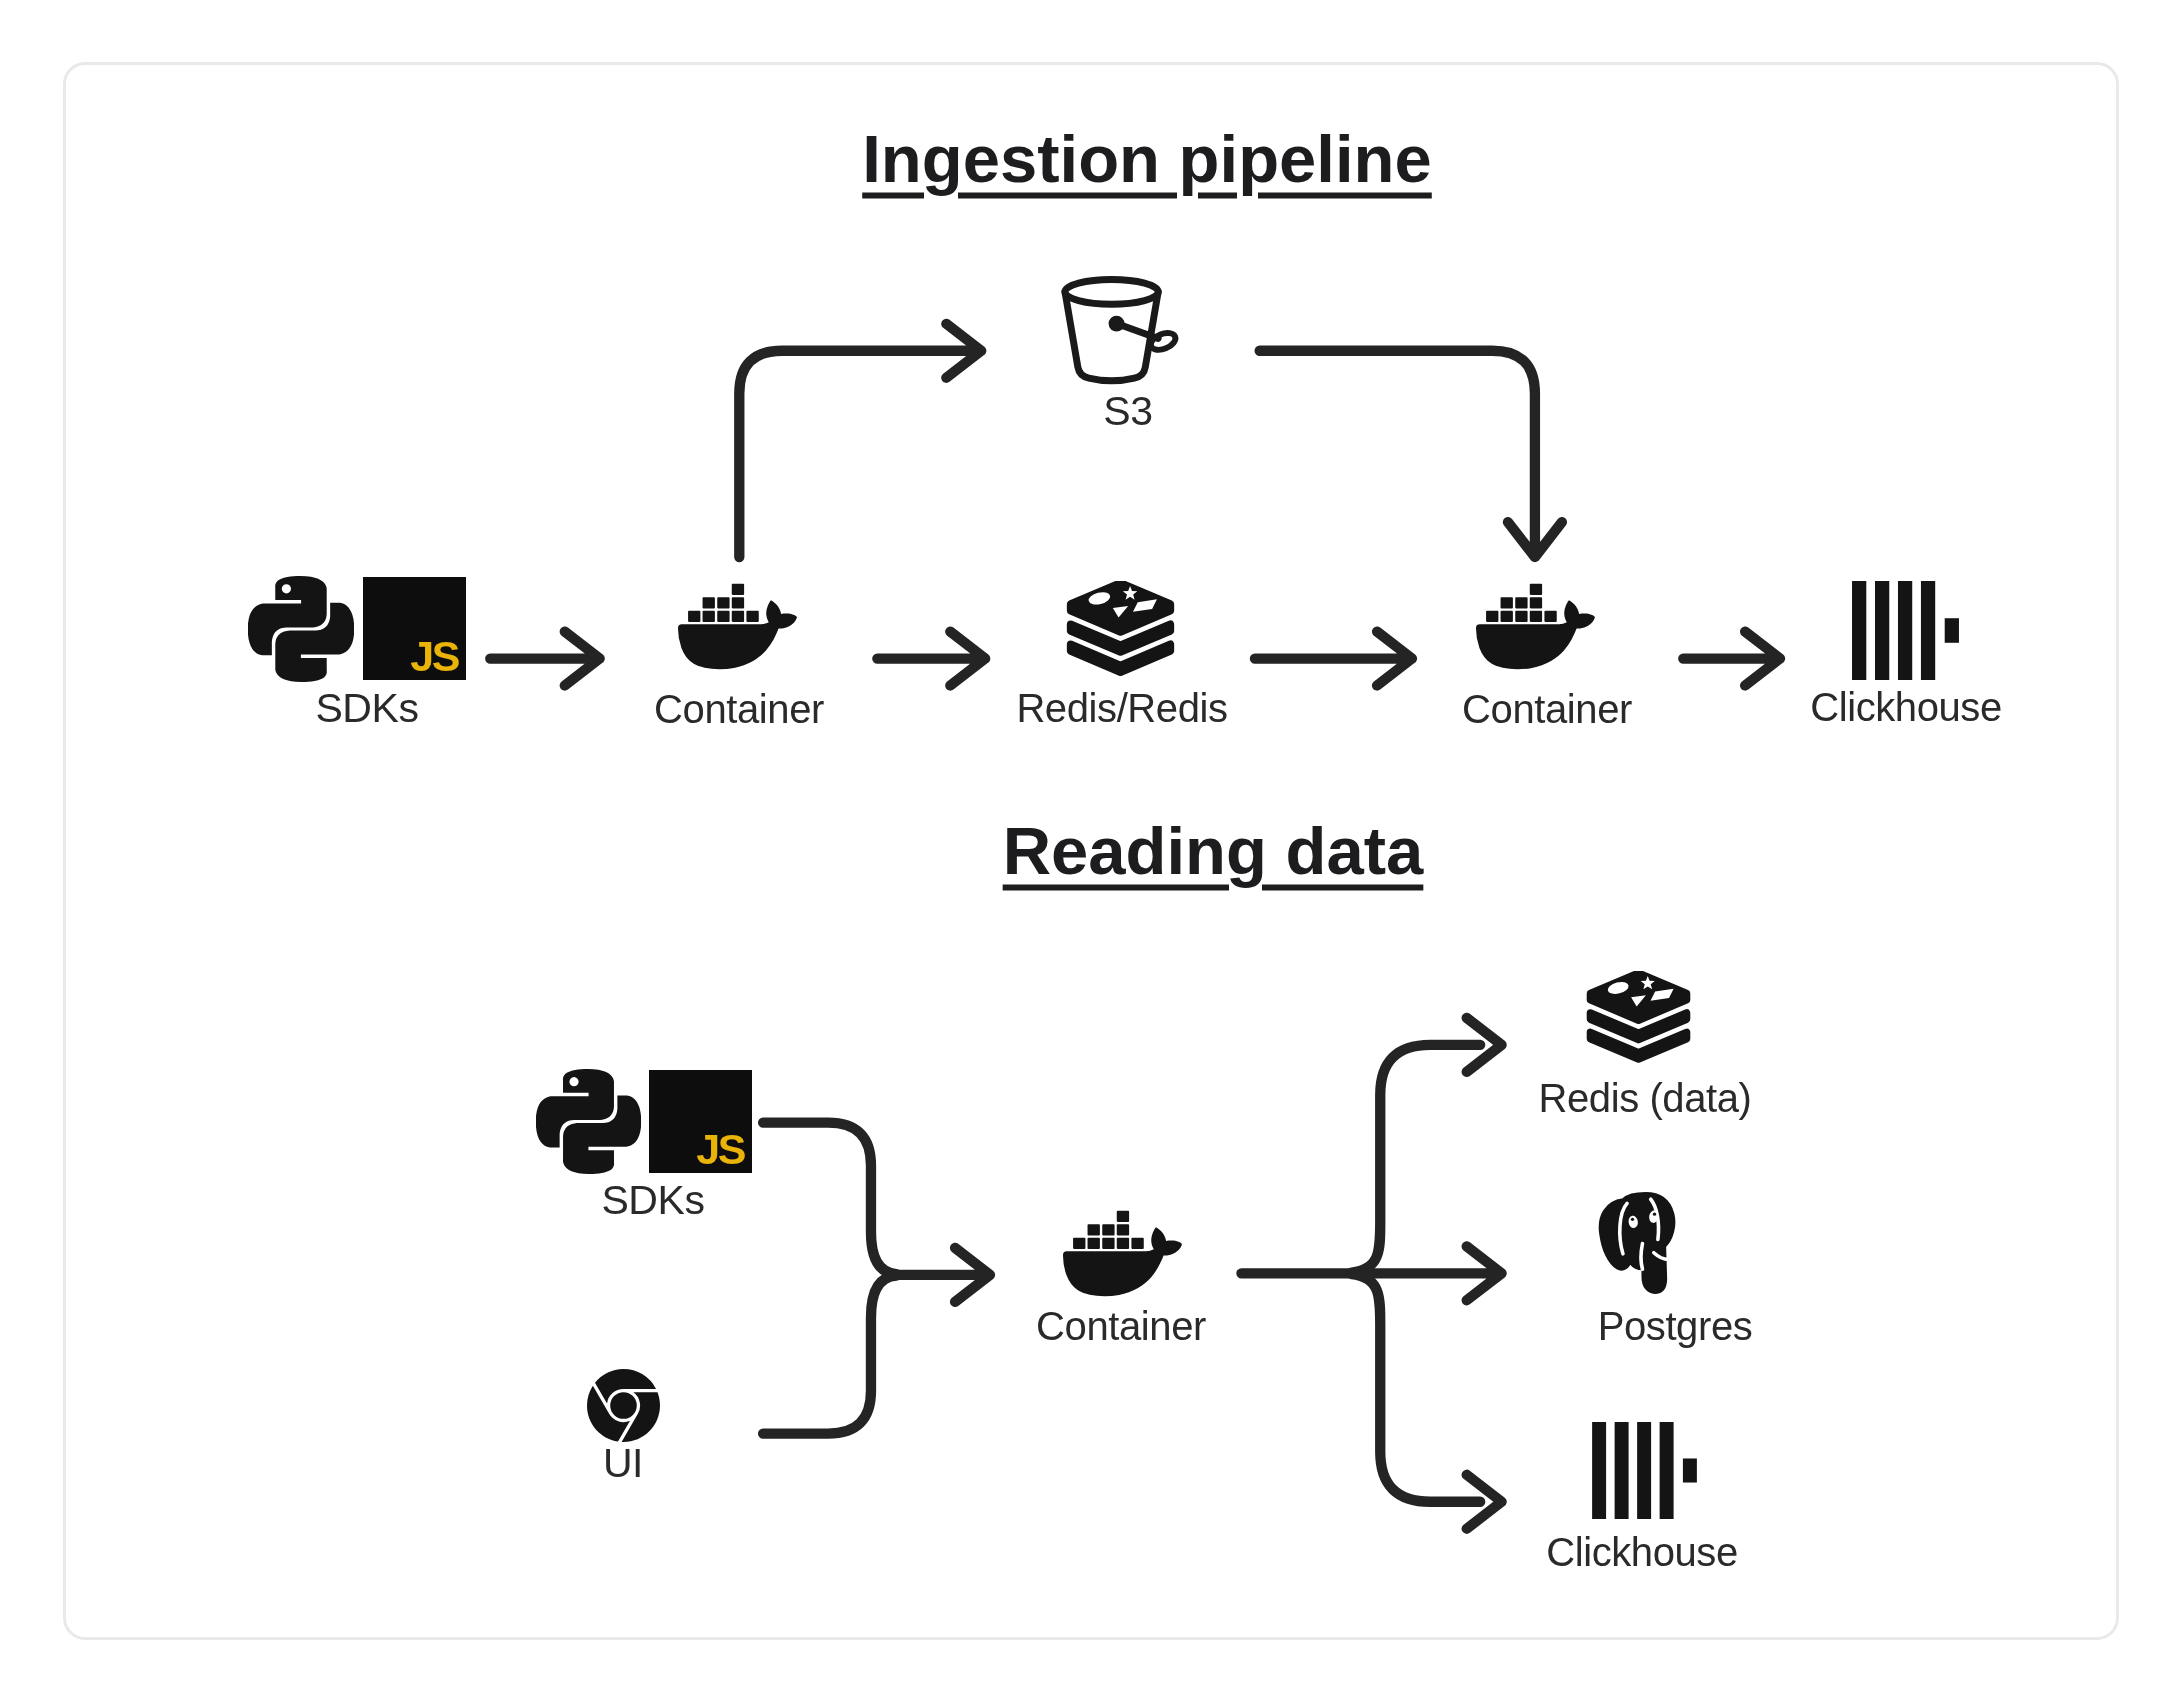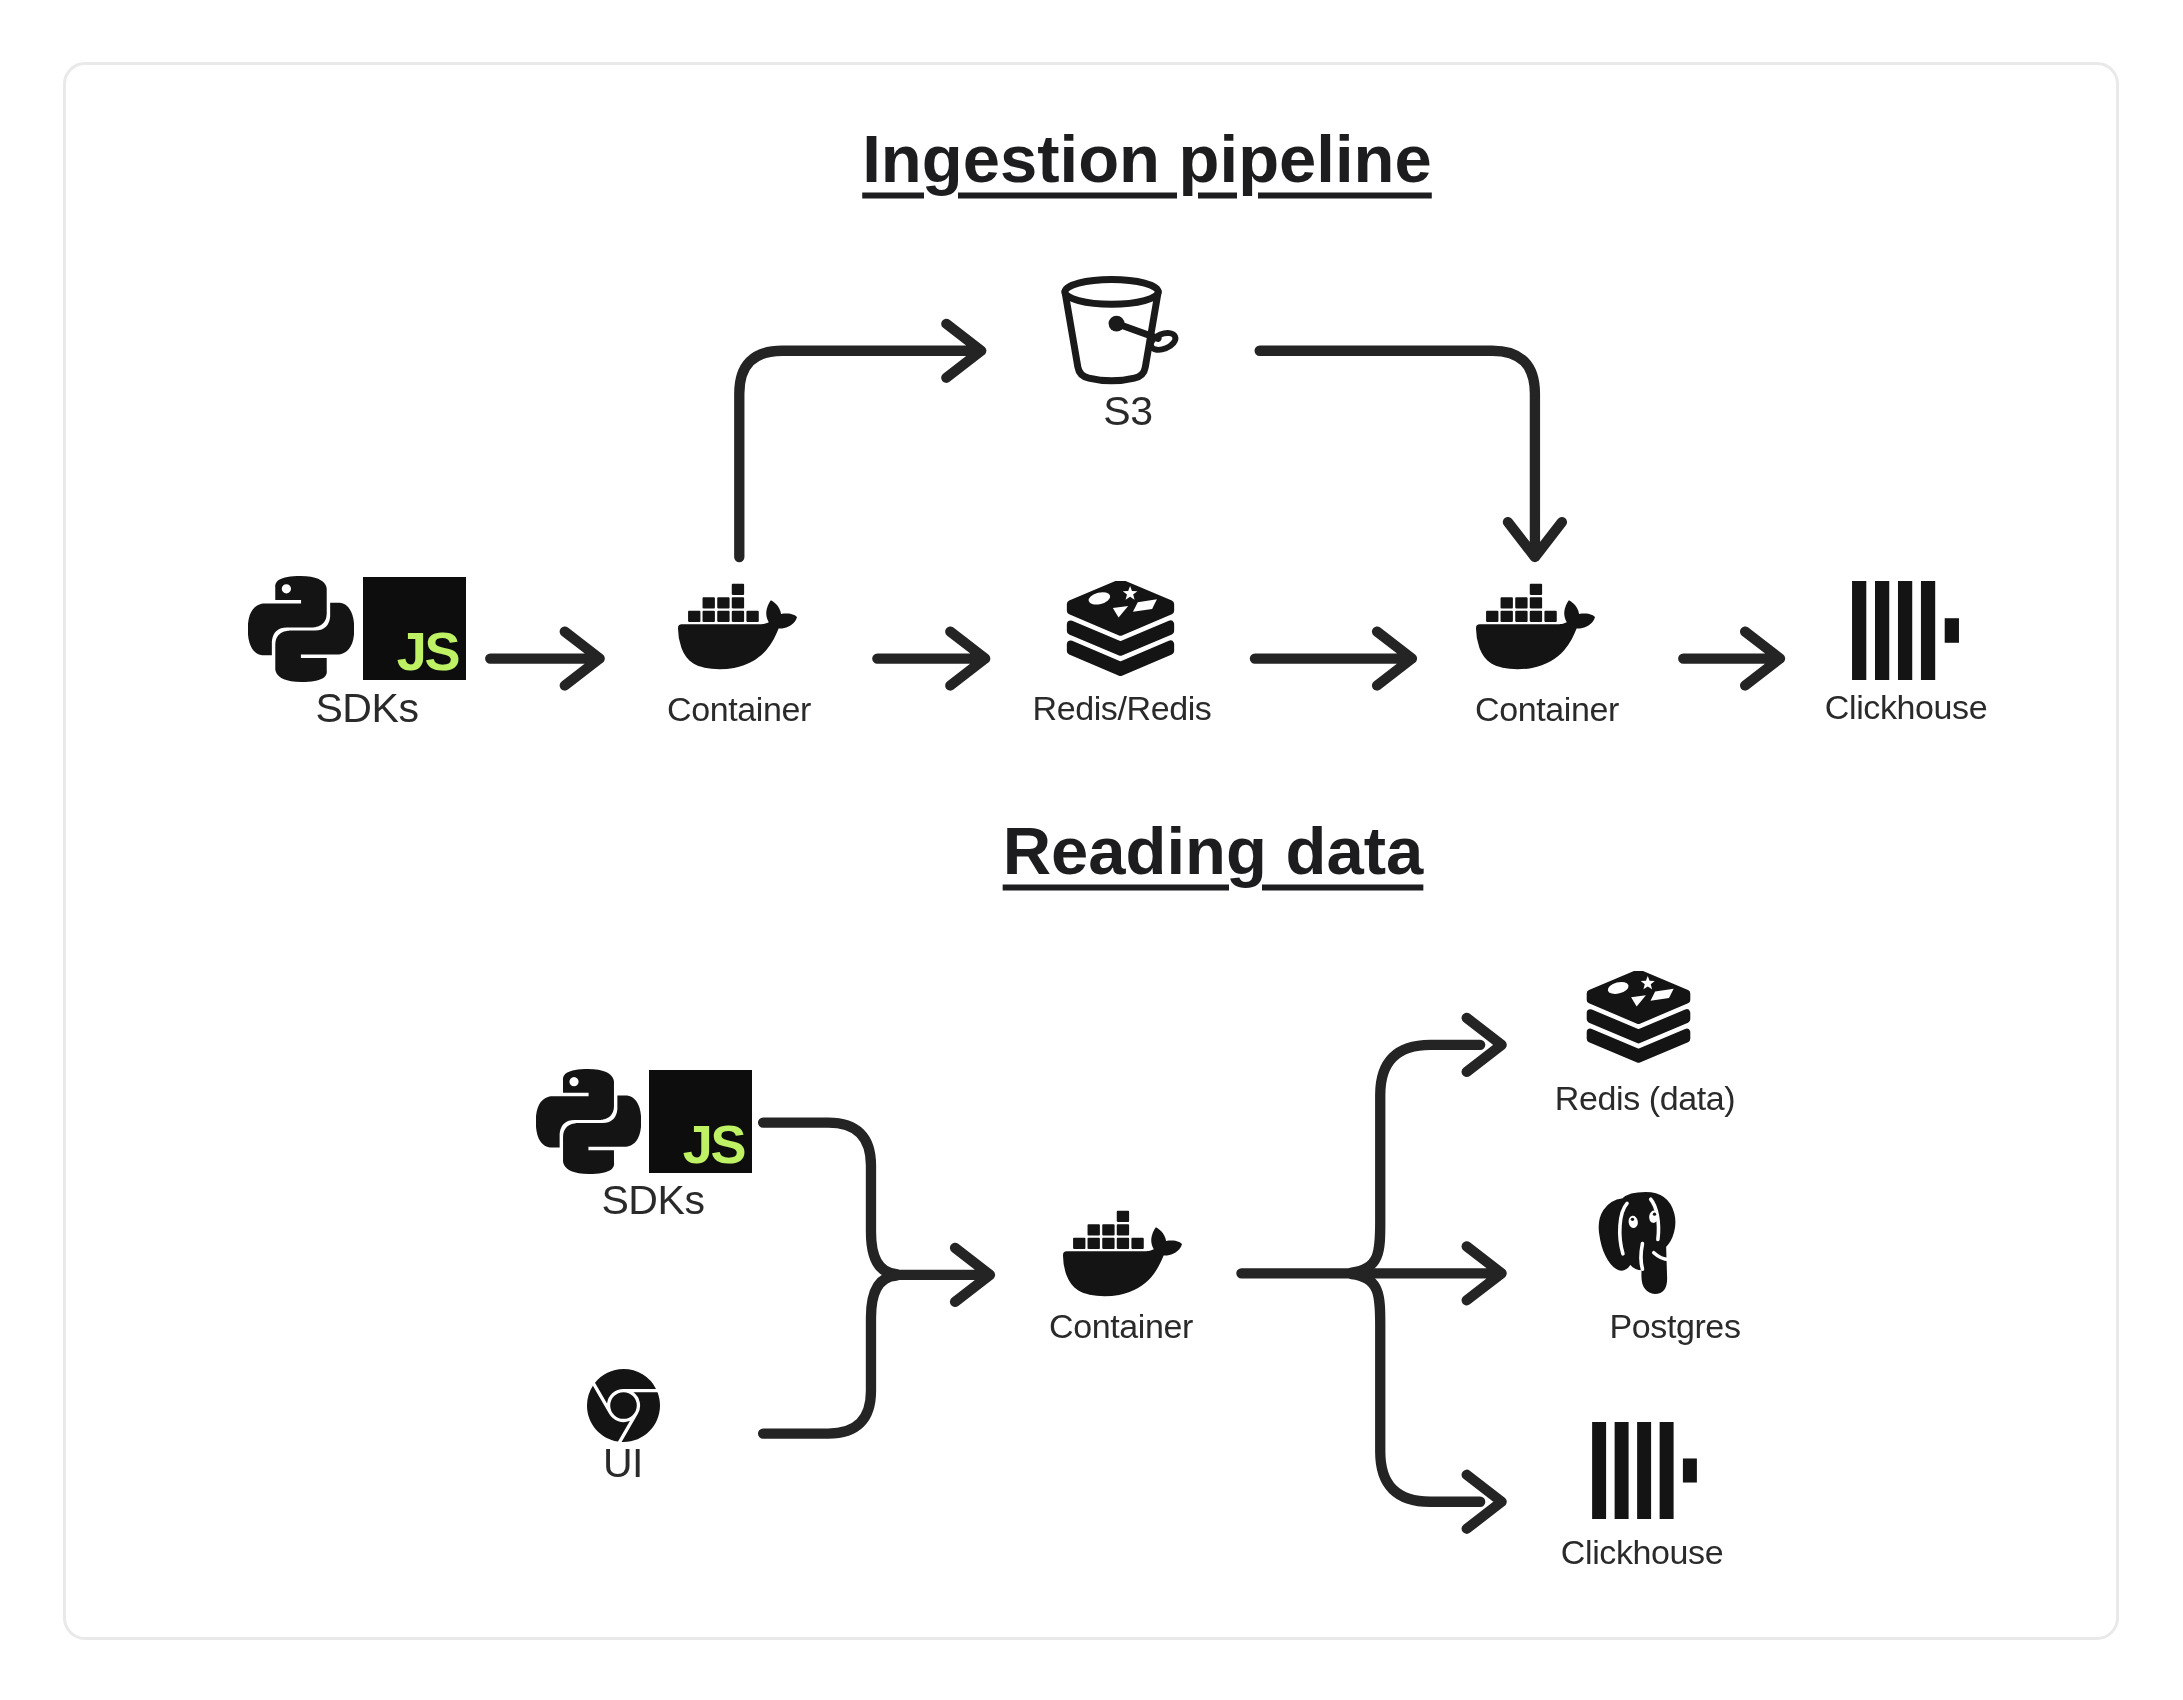--- a/index.html
+++ b/index.html
@@ -3,27 +3,27 @@
 <meta charset="utf-8">
 <style>
   html,body{margin:0;padding:0;background:#ffffff;}
   body{width:2183px;height:1701px;position:relative;overflow:hidden;
        font-family:"Liberation Sans", sans-serif;color:#262626;}
   .frame{position:absolute;left:63px;top:62px;width:2050px;height:1572px;
          border:3.2px solid #e9e9e9;border-radius:22px;background:#ffffff;}
   .title{position:absolute;transform:translate(-50%,-50%);font-weight:700;font-size:67px;
          color:#1d1d1f;text-decoration:underline;text-decoration-thickness:6.3px;
          text-underline-offset:11px;white-space:nowrap;margin-left:13px;}
-  .lbl{position:absolute;transform:translate(-50%,-50%);font-size:34px;color:#2a2a2a;
+  .lbl{position:absolute;transform:translate(-50%,-50%);font-size:40px;color:#2a2a2a;
        white-space:nowrap;letter-spacing:-0.4px;}
   .lbl.big{font-size:41px;}
   .ico{position:absolute;fill:#141414;}
   .jsbox{position:absolute;background:#0d0d0d;display:flex;align-items:flex-end;
          justify-content:flex-end;padding:0 8px 3.2px 0;box-sizing:border-box;}
-  .jsbox span{font-weight:700;font-size:54px;line-height:0.95;color:#bef264;letter-spacing:-2.4px;}
+  .jsbox span{font-weight:700;font-size:43px;line-height:0.95;color:#eab308;letter-spacing:-2.4px;}
   svg.wires{position:absolute;left:0;top:0;}
   .wires path{fill:none;stroke:#242424;stroke-width:13;stroke-linecap:round;stroke-linejoin:round;}
 </style>
 </head>
 <body>
 
 <svg width="0" height="0" style="position:absolute" aria-hidden="true">
   <defs>
     <symbol id="sym-python" viewBox="0 0 24 24">
       <path d="M14.25.18l.9.2.73.26.59.3.45.32.34.34.25.34.16.33.1.3.04.26.02.2-.01.13V8.5l-.05.63-.13.55-.21.46-.26.38-.3.31-.33.25-.35.19-.35.14-.33.1-.3.07-.26.04-.21.02H8.77l-.69.05-.59.14-.5.22-.41.27-.33.32-.27.35-.2.36-.15.37-.1.35-.07.32-.04.27-.02.21v3.06H3.17l-.21-.03-.28-.07-.32-.12-.35-.18-.36-.26-.36-.36-.35-.46-.32-.59-.28-.73-.21-.88-.14-1.05-.05-1.23.06-1.22.16-1.04.24-.87.32-.71.36-.57.4-.44.42-.33.42-.24.4-.16.36-.1.32-.05.24-.01h.16l.06.01h8.16v-.83H6.18l-.01-2.75-.02-.37.05-.34.11-.31.17-.28.25-.26.31-.23.38-.2.44-.18.51-.15.58-.12.64-.1.71-.06.77-.04.84-.02 1.27.05 1.07.13zm-6.3 1.98l-.23.33-.08.41.08.41.23.34.33.22.41.09.41-.09.33-.22.23-.34.08-.41-.08-.41-.23-.33-.33-.22-.41-.09-.41.09zm13.09 3.95l.28.06.32.12.35.18.36.27.36.35.35.47.32.59.28.73.21.88.14 1.04.05 1.23-.06 1.23-.16 1.04-.24.86-.32.71-.36.57-.4.45-.42.33-.42.24-.4.16-.36.09-.32.05-.24.02-.16-.01h-8.22v.82h5.84l.01 2.76.02.36-.05.34-.11.31-.17.29-.25.25-.31.24-.38.2-.44.17-.51.15-.58.13-.64.09-.71.07-.77.04-.84.01-1.27-.04-1.07-.14-.9-.2-.73-.25-.59-.3-.45-.33-.34-.34-.25-.34-.16-.33-.1-.3-.04-.25-.02-.2.01-.13v-5.34l.05-.64.13-.54.21-.46.26-.38.3-.32.33-.24.35-.2.35-.14.33-.1.3-.06.26-.04.21-.02.13-.01h5.84l.69-.05.59-.14.5-.21.41-.28.33-.32.27-.35.2-.36.15-.36.1-.35.07-.32.04-.28.02-.21V6.07h2.09l.14.01z"></path>

